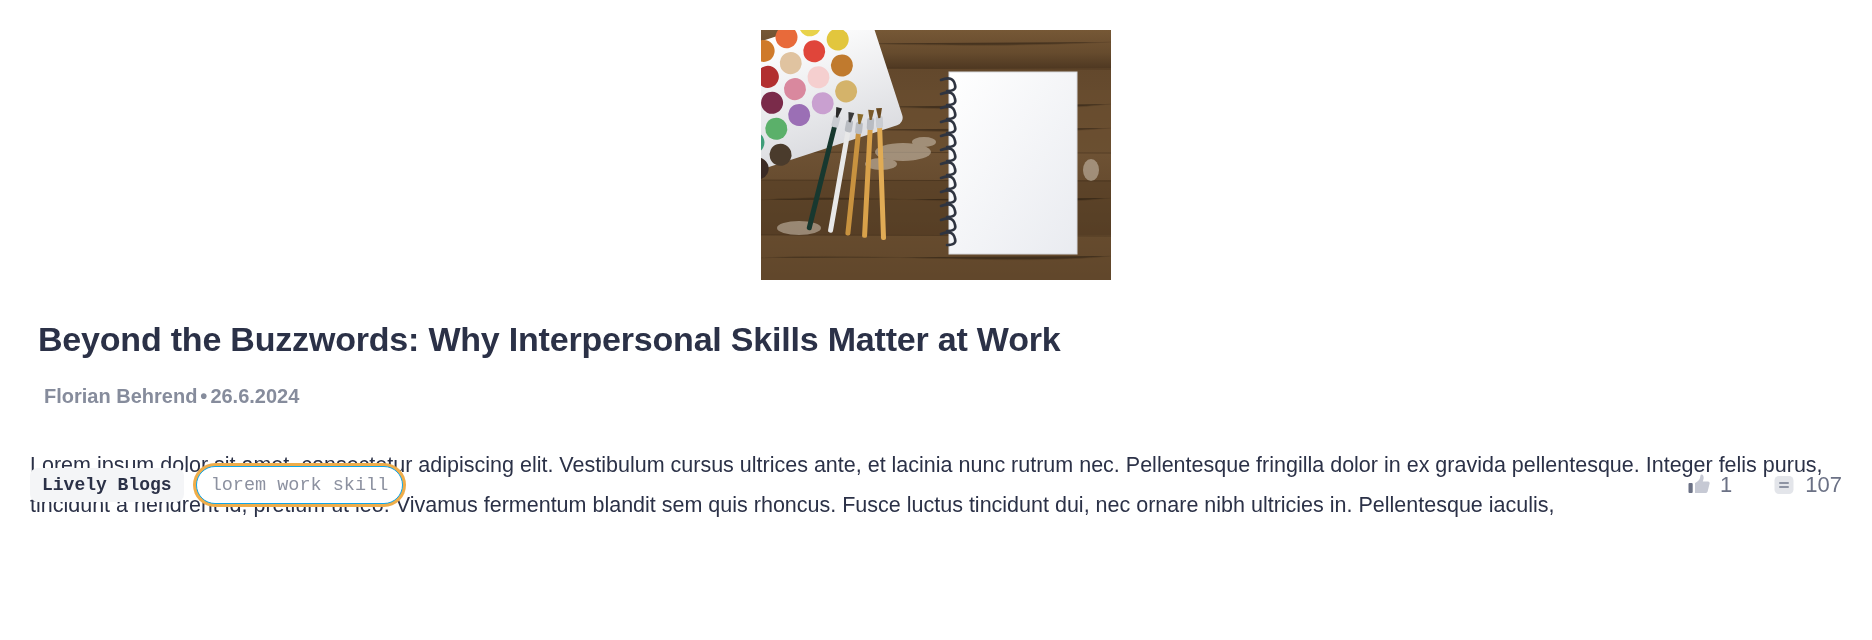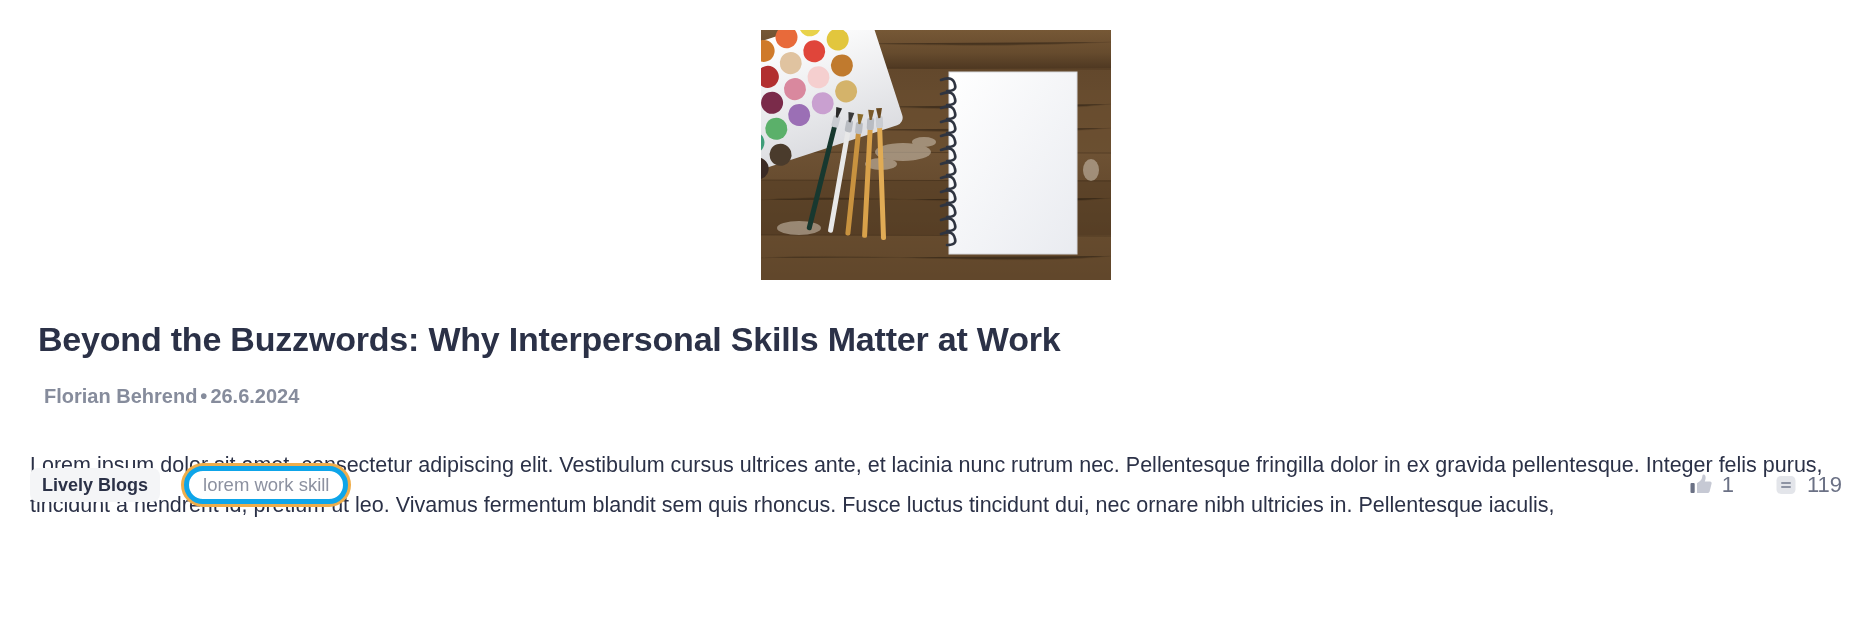--- a/index.html
+++ b/index.html
@@ -78,42 +78,43 @@
     left: 30px;
     right: 30px;
     top: 466px;
     display: flex;
     align-items: center;
     justify-content: space-between;
   }
   .footer-left {
     display: flex;
     align-items: center;
-    gap: 24px;
+    gap: 12px;
+    font-family: Liberation Mono, monospace;
   }
   .chip {
     display: inline-flex;
     align-items: center;
     height: 34px;
     padding: 0 12px;
     border-radius: 8px;
     background: #f4f5f7;
     font-size: 18px;
     font-weight: bold;
     color: #2b3147;
     white-space: nowrap;
   }
   .tag-input-shell {
     display: inline-flex;
     align-items: center;
     height: 38px;
     padding: 0 14px;
     border-radius: 999px;
     background: #ffffff;
-    border: 5px solid #0ea5e9;
+    border: 1px solid #0ea5e9;
     box-shadow: 0 0 0 3px #efad4a;
     font-size: 18.5px;
     color: #8c91a0;
     white-space: nowrap;
     cursor: text;
   }
 
   .footer-right {
     display: flex;
     align-items: center;
@@ -309,19 +310,19 @@
       </span>
 
       <span class="stat">
         <span class="glyph">
           <svg width="24" height="24" viewBox="0 0 24 24" aria-hidden="true">
             <rect x="2.5" y="3" width="19" height="18" rx="4.5" fill="#e3e5ea"></rect>
             <rect x="7" y="9" width="10" height="2" rx="1" fill="#8d93a3"></rect>
             <rect x="7" y="13" width="10" height="2" rx="1" fill="#8d93a3"></rect>
           </svg>
         </span>
-        <span class="num">119</span>
+        <span class="num">107</span>
       </span>
 
     </div>
   </div>
 
 </div>
 
 </body></html>

